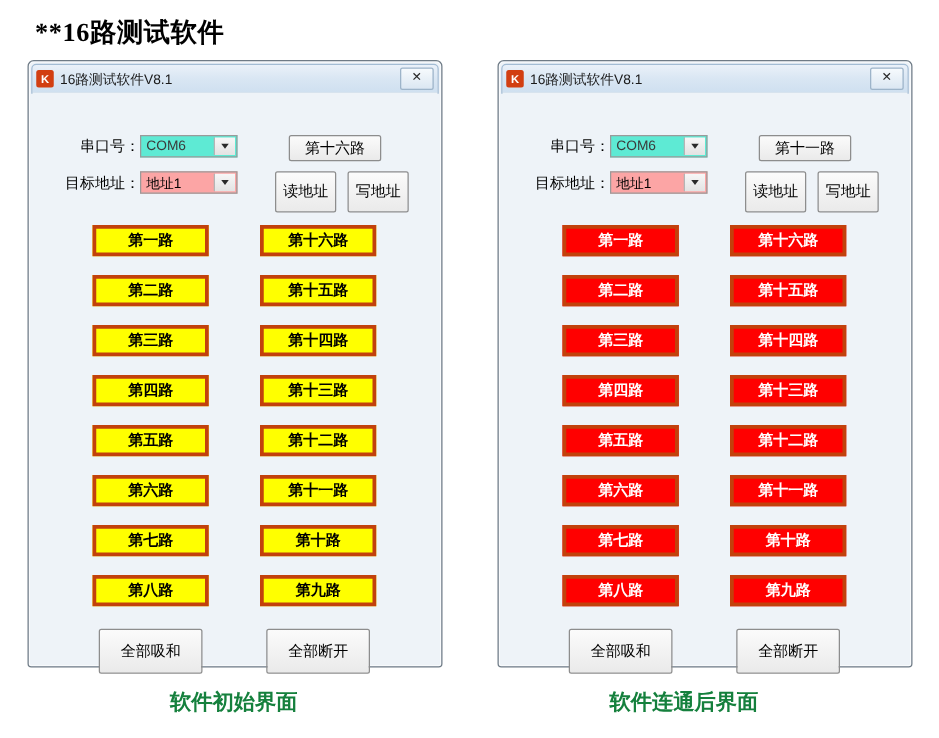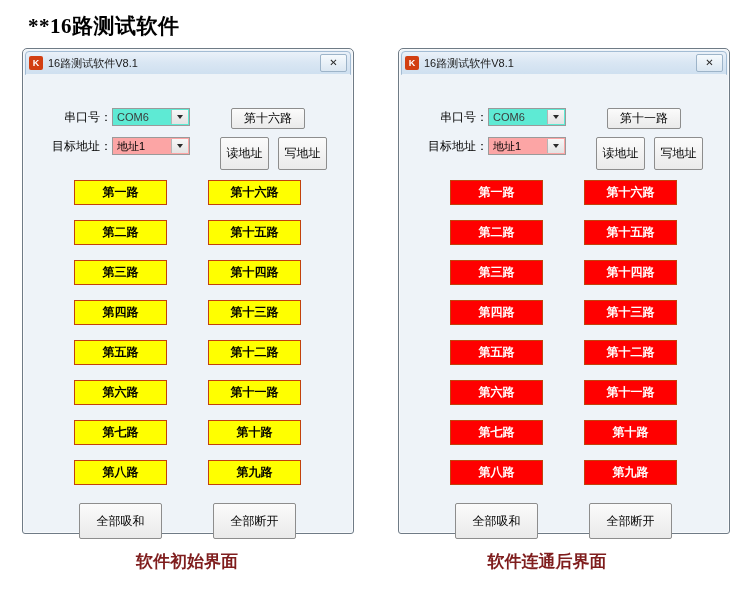--- a/index.html
+++ b/index.html
@@ -154,21 +154,21 @@
   }
   .btn-small {
     position: absolute;
     width: 49px;
     height: 33px;
   }
   .ch-btn {
     position: absolute;
     width: 93px;
     height: 25px;
-    border: 1px solid #c2410c;
+    border: 3px solid #c2410c;
     font-size: 12px;
     font-weight: bold;
     color: #000;
     display: flex;
     align-items: center;
     justify-content: center;
     cursor: pointer;
     box-sizing: border-box;
     font-family: Liberation Serif, serif;
   }
@@ -177,21 +177,21 @@
   .bottom-btn {
     position: absolute;
     width: 83px;
     height: 36px;
   }
   .caption {
     position: absolute;
     top: 550px;
     font-size: 17px;
     font-weight: bold;
-    color: #7f1d1d;
+    color: #15803d;
     font-family: "Liberation Serif", serif;
     width: 330px;
     text-align: center;
   }
   #caption-left { left: 22px; }
   #caption-right { left: 382px; text-align: center; }
 </style>
 </head>
 <body>
 

